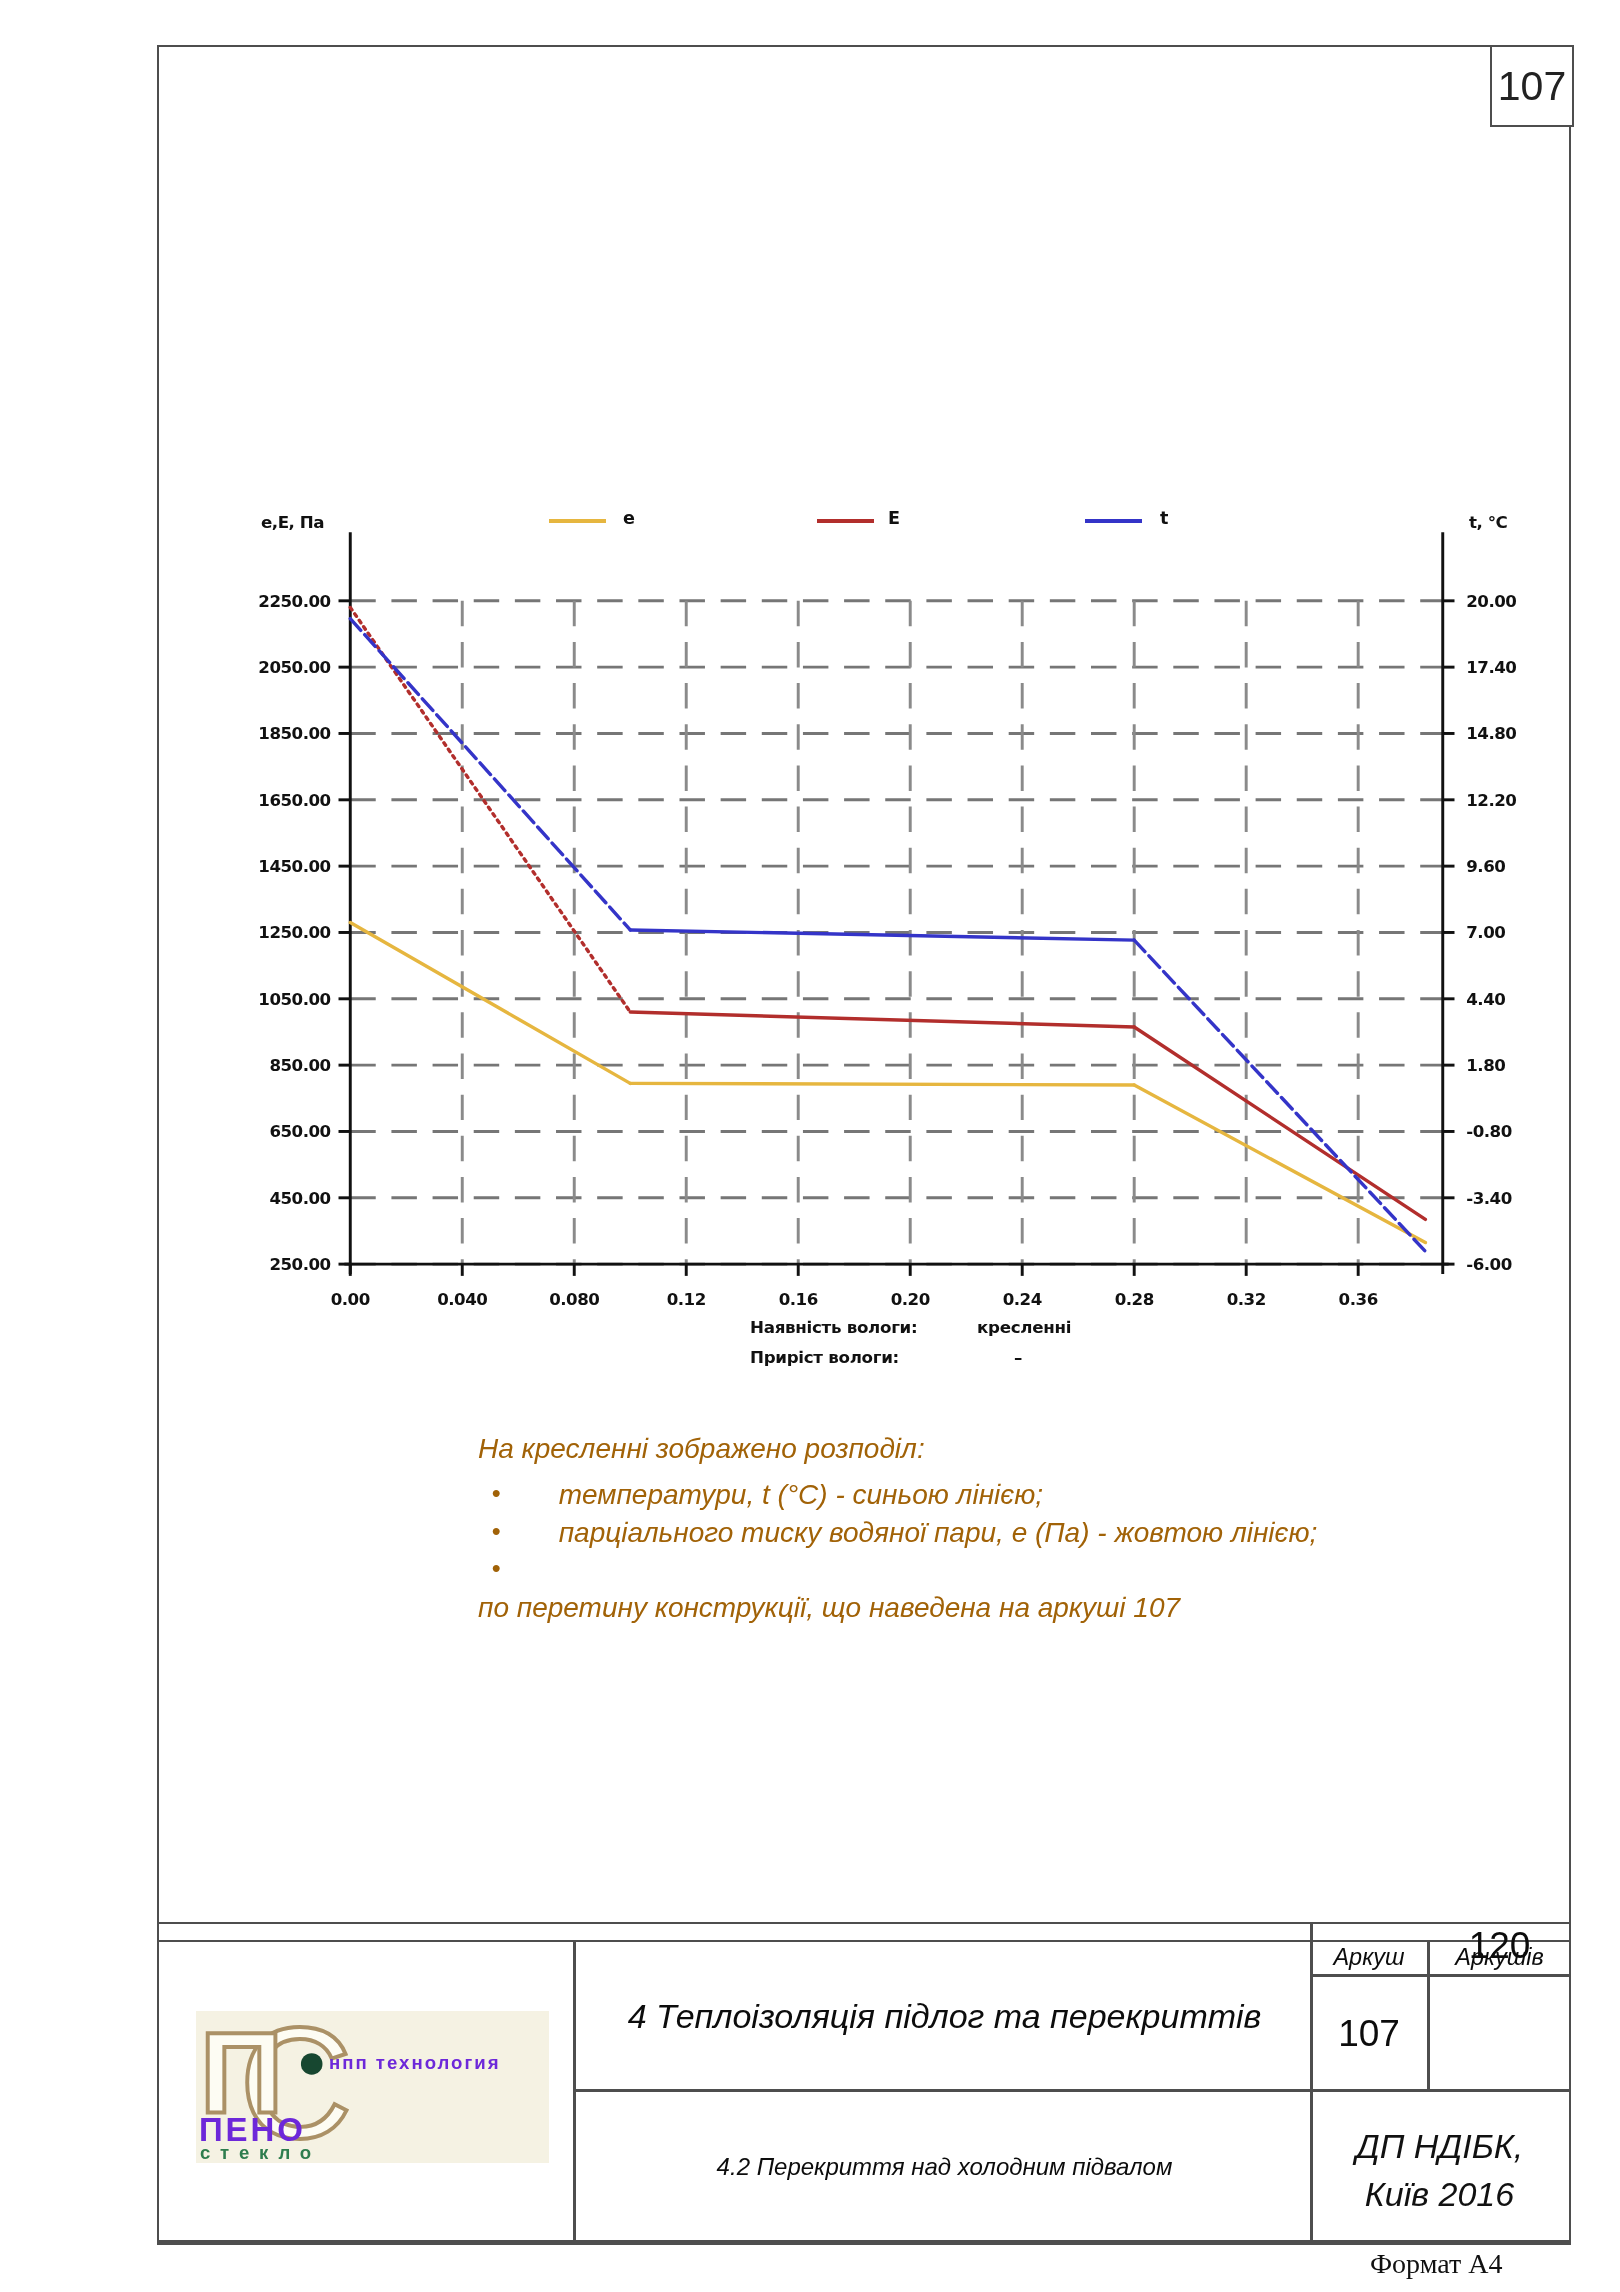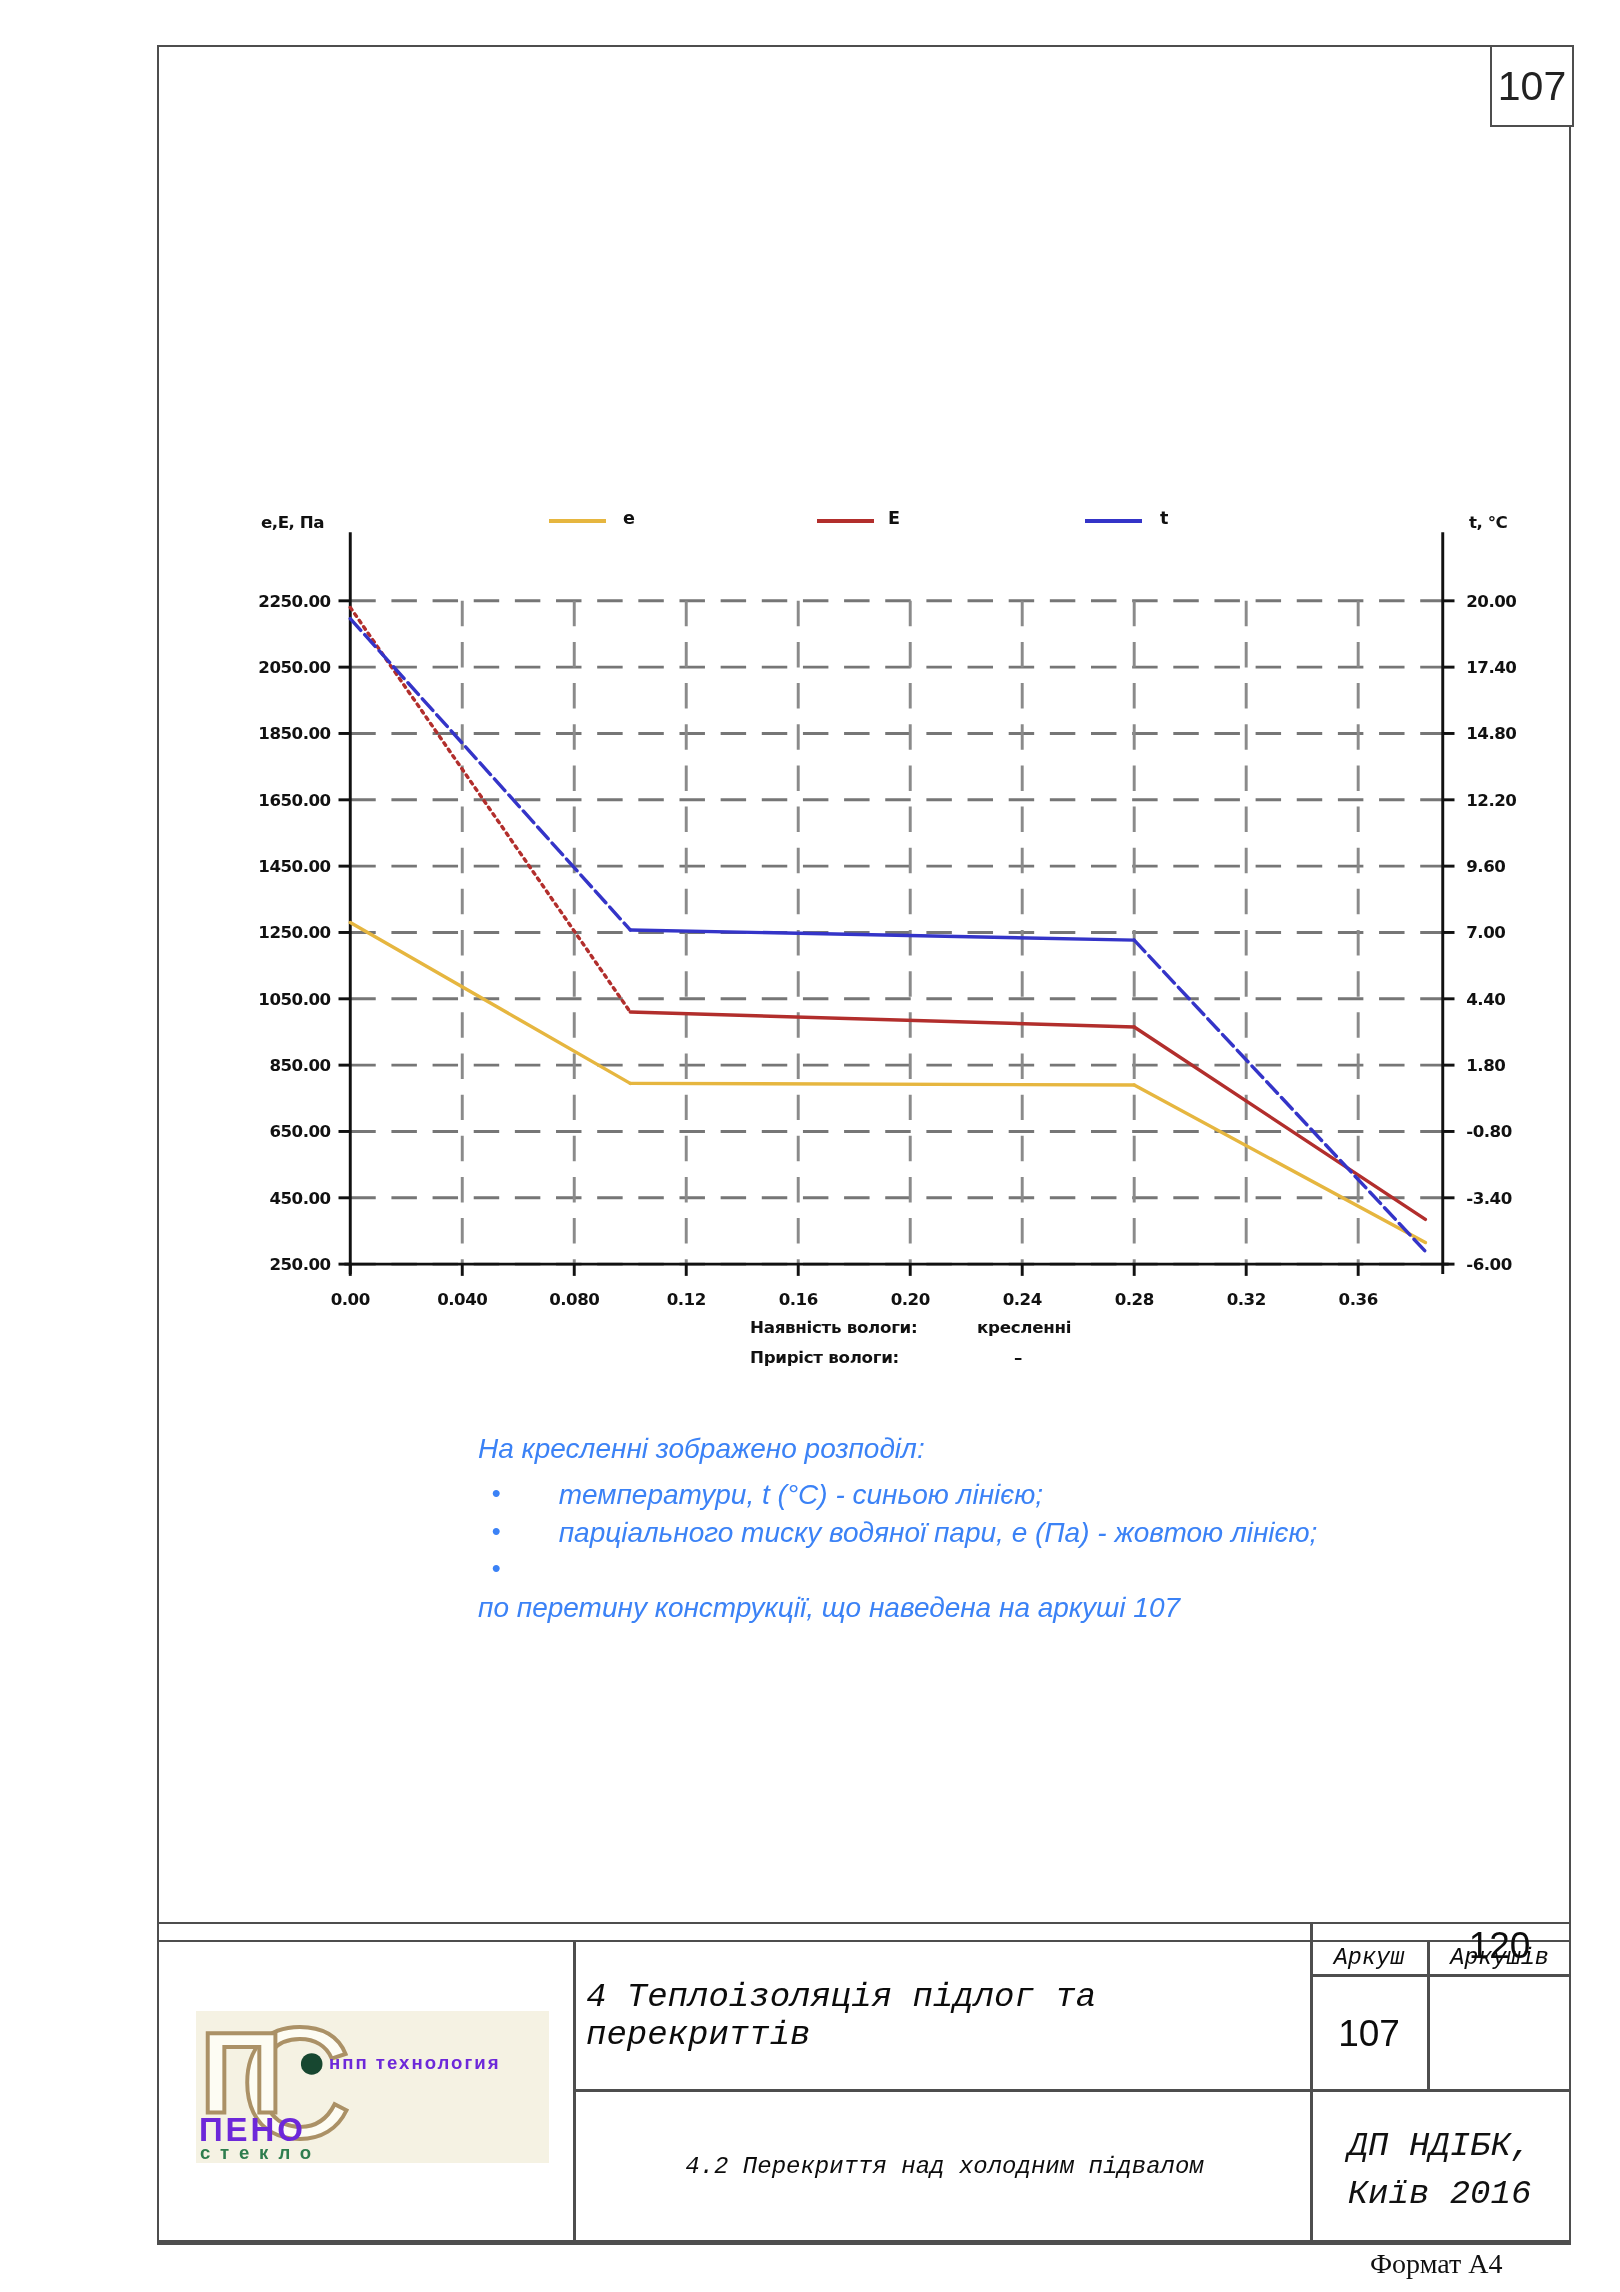--- a/index.html
+++ b/index.html
@@ -16,30 +16,30 @@
   
   #chart-svg{left:157px;top:446px;}
   .tick{font:bold 17px "DejaVu Sans",sans-serif;fill:#111;letter-spacing:-0.5px;}
   .axis-title{font:bold 16.7px "DejaVu Sans",sans-serif;color:#111;letter-spacing:-0.5px;}
   .lg-dash{position:absolute;top:519px;width:57px;height:3.9px;}
   .lg-label{position:absolute;top:508px;font:bold 17.6px "DejaVu Sans",sans-serif;color:#111;}
   .moist{font:bold 16.7px "DejaVu Sans",sans-serif;color:#111;letter-spacing:-0.3px;}
   
   .description{left:478px;top:1433px;width:941px;
     font-family:"Liberation Sans",sans-serif;font-style:italic;
-    font-size:28px;color:#3b82f6;}
+    font-size:28px;color:#a16207;}
   .desc-intro{margin:0 0 13.7px 0;}
   .desc-row{display:flex;margin:0 0 5.9px 0;}
   .desc-bullet{width:67px;padding-left:13.7px;font-style:normal;font-size:25.5px;}
   .desc-outro{margin:9px 0 0 0;}
   
   .tb-line{background:#4e4e4e;}
   .tb-cell{display:flex;align-items:center;justify-content:center;
     box-sizing:border-box;color:#0c0c0c;}
-  .it{font-style:italic;font-family:Liberation Mono, monospace;}
+  .it{font-style:italic;}
   .tb-title{font-size:34px;}
   .tb-sub{font-size:24px;}
   .tb-head{font-size:23.5px;}
   .tb-num{font-size:37px;}
   .tb-org{font-size:34px;line-height:48px;text-align:center;}
   .format-label{font-family:"Liberation Serif",serif;font-size:28px;color:#111;}
   
   .logo-panel{left:196px;top:2011px;width:353px;height:152px;background:#f5f2e3;}
   .logo-txt{position:absolute;color:#6d28d9;font-weight:bold;}
 </style>

